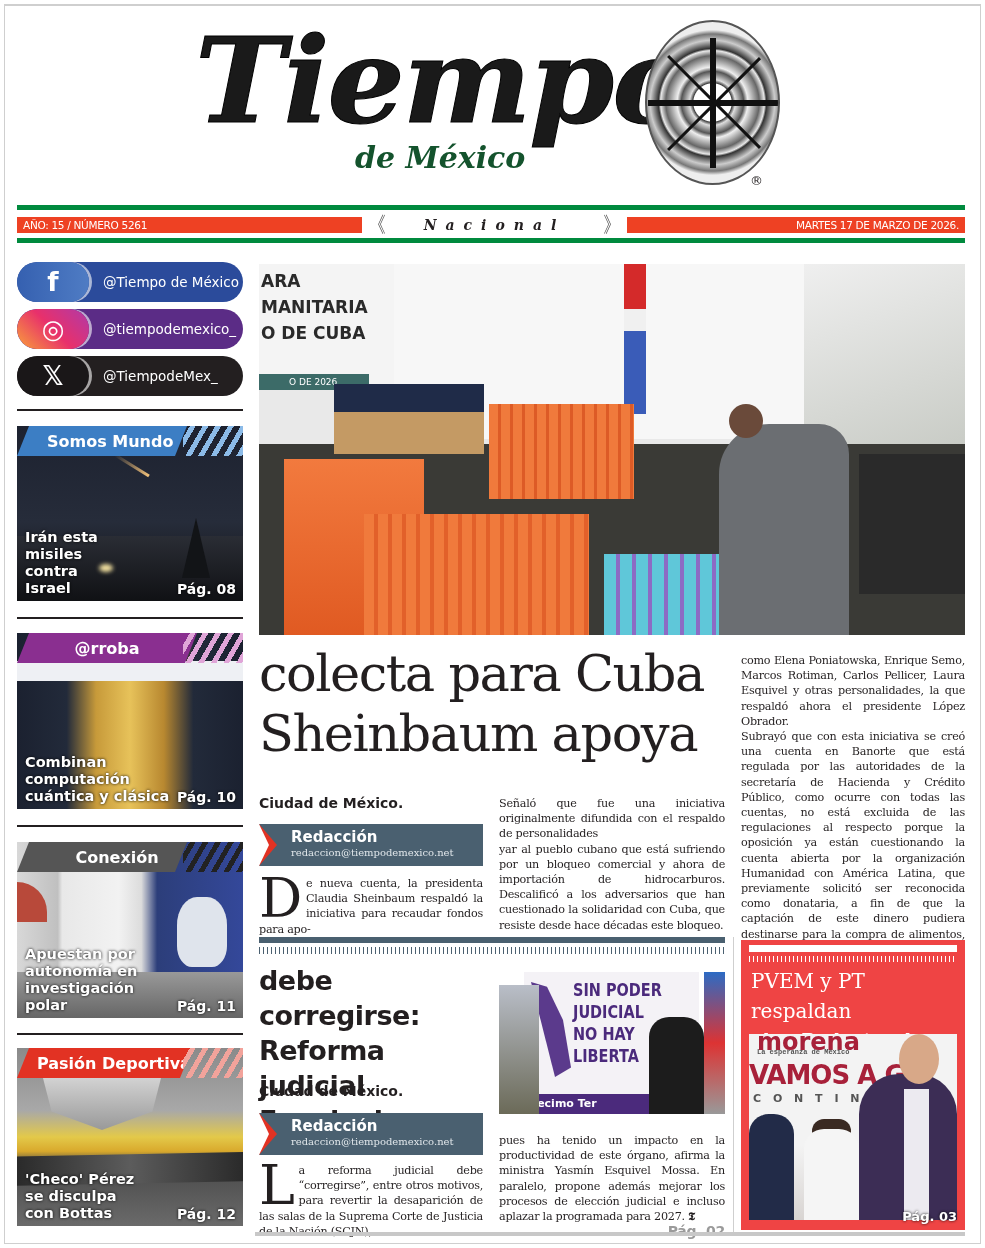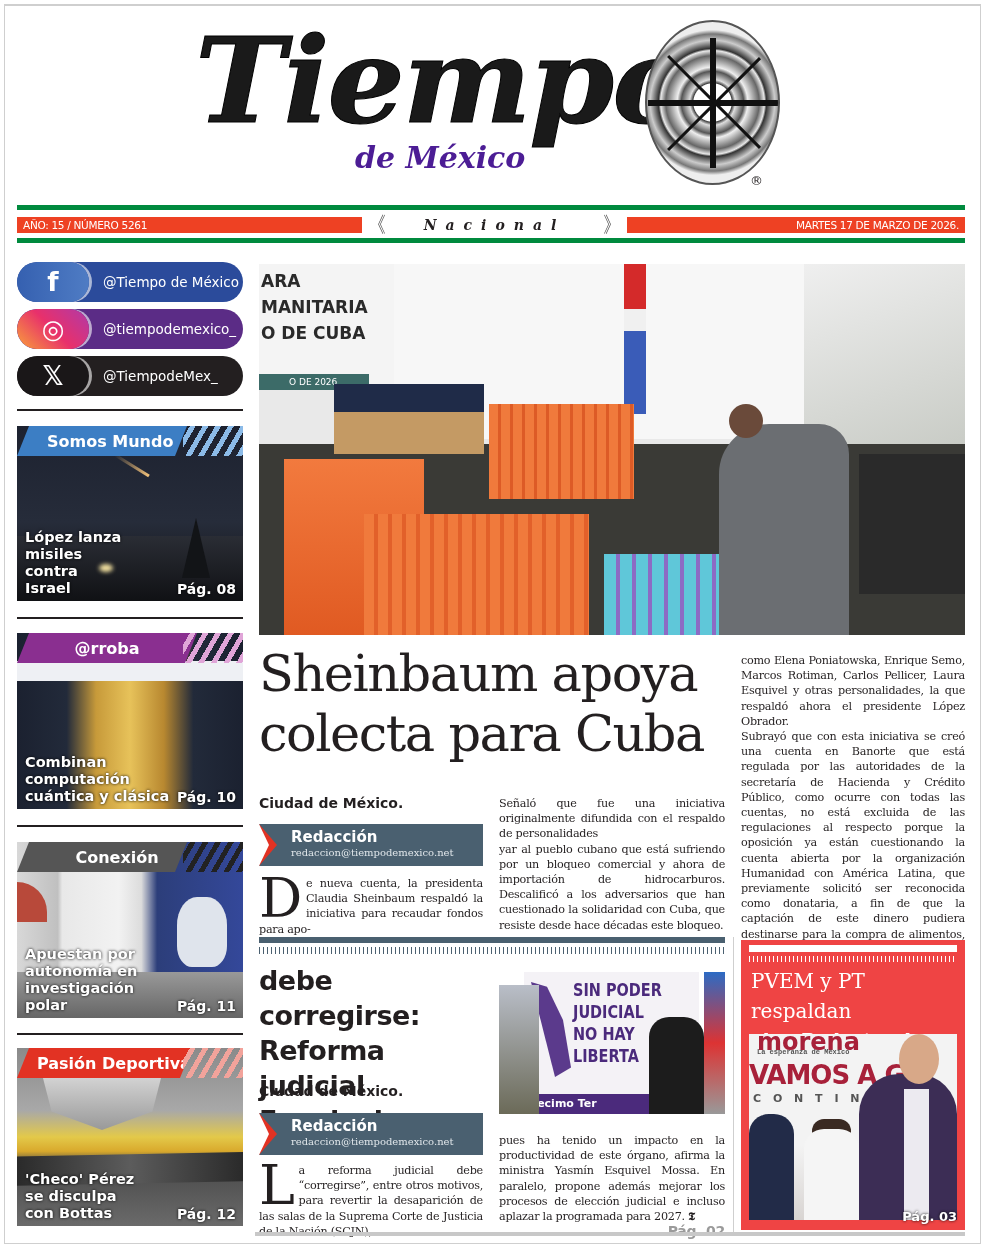--- a/index.html
+++ b/index.html
@@ -1,21 +1,21 @@
 <!DOCTYPE html>
 <html><head>
 <meta charset="utf-8">
 <style>
 *{box-sizing:border-box;margin:0;padding:0}
 body{width:985px;height:1248px;background:#fff;font-family:"DejaVu Serif",serif;color:#231f20;position:relative;overflow:hidden}
 .frame{position:absolute;left:4px;top:4px;width:977px;height:1240px;border:1px solid #cfcfcf;border-top:2px solid #cfcfcf}
 
 .mast{position:absolute;left:195px;top:18px;width:580px;height:180px}
 .mast .word{position:absolute;left:0;top:4px;font-family:"DejaVu Serif",serif;font-weight:bold;font-size:118px;letter-spacing:-2px;color:#1a1a1a;-webkit-text-stroke:1px #000;line-height:1;font-style:italic;transform:scaleX(1.03);transform-origin:left}
-.mast .sub{position:absolute;left:160px;top:122px;font-weight:bold;font-size:30px;color:#4c1d95;font-style:italic}
+.mast .sub{position:absolute;left:160px;top:122px;font-weight:bold;font-size:30px;color:#14532d;font-style:italic}
 .calendar{position:absolute;left:450px;top:2px;width:135px;height:165px;border-radius:50%;background:radial-gradient(circle,#fff 0,#fff 18%,#444 19%,#ddd 22%,#555 30%,#eee 34%,#666 45%,#e8e8e8 50%,#333 52%,#ccc 60%,#777 66%,#eee 70%);border:2px solid #555;overflow:hidden}
 .calendar .ray{position:absolute;left:50%;top:50%;width:130px;height:6px;background:#111;transform-origin:0 0}
 .reg{position:absolute;left:555px;top:155px;font-family:"DejaVu Sans",sans-serif;font-size:13px}
 
 .green{position:absolute;left:17px;width:948px;height:5px;background:#008a3e}
 .band{position:absolute;left:17px;top:216px;width:948px;height:18px;display:flex;align-items:center}
 .band .red{height:16px;background:#ee4123;color:#fff;font-family:"DejaVu Sans",sans-serif;font-size:10.5px;display:flex;align-items:center;padding:0 6px;letter-spacing:-0.3px}
 .band .left{width:345px}
 .band .right{width:338px;justify-content:flex-end}
 .band .mid{flex:1;display:flex;align-items:center;justify-content:space-between;padding:0 6px;font-family:"DejaVu Serif",serif;font-size:16px}
@@ -109,21 +109,21 @@
     <div style="position:absolute;left:95px;top:38px;width:40px;height:3px;background:linear-gradient(90deg,transparent,#f3c27a);transform:rotate(32deg)"></div>
     <div style="position:absolute;left:0;top:110px;width:226px;height:65px;background:linear-gradient(180deg,#2a2d35,#101114)"></div>
     <div style="position:absolute;left:165px;top:92px;width:28px;height:60px;background:#121417;clip-path:polygon(50% 0,100% 100%,0 100%)"></div>
     <div style="position:absolute;left:82px;top:138px;width:14px;height:8px;background:#f4e2a0;border-radius:50%;filter:blur(2px)"></div>
   </div>
   <div class="head">
     <div class="ttl" style="background:#3c7ec4;width:170px">Somos Mundo</div>
   </div>
   <div class="stripes" style="background:repeating-linear-gradient(120deg,transparent 0 6px,#8cbbe8 6px 11px)"></div>
   <div class="cap">
-    <div>López lanza</div>
+    <div>Irán esta</div>
       <div>misiles</div>
       <div>contra</div>
       <div>Israel</div>
   </div>
   <div class="pg">Pág. 08</div>
 </div>
 <div class="rule" style="top:617px"></div>
 
 <div class="card" style="top:633px;height:176px">
   <div class="photo" style="background:linear-gradient(90deg,#1b2130 0%,#222a3a 22%,#c79a3a 35%,#e7c25a 50%,#b88830 65%,#222a3a 78%,#1b2130 100%)">
@@ -194,22 +194,22 @@
   <div style="position:absolute;left:105px;top:250px;width:225px;height:121px;background:repeating-linear-gradient(90deg,#f07a3c 0 10px,#e2602a 10px 14px)"></div>
   <div style="position:absolute;left:230px;top:140px;width:145px;height:95px;background:repeating-linear-gradient(90deg,#f07a3c 0 9px,#dd5b26 9px 12px)"></div>
   <div style="position:absolute;left:75px;top:120px;width:150px;height:70px;background:linear-gradient(180deg,#1f2b48 0,#1f2b48 40%,#c49a64 40%)"></div>
   <div style="position:absolute;left:345px;top:290px;width:150px;height:81px;background:repeating-linear-gradient(90deg,#5fc7d9 0 12px,#8c6bc4 12px 16px)"></div>
   <div style="position:absolute;left:460px;top:160px;width:130px;height:211px;background:#6b6e72;border-radius:50px 30px 0 0"></div>
   <div style="position:absolute;left:470px;top:140px;width:34px;height:34px;background:#6a4a3a;border-radius:50%"></div>
   <div style="position:absolute;left:600px;top:190px;width:106px;height:140px;background:#2a2a2a"></div>
 </div>
 
 <div class="headline">
+  <div>colecta para Cuba</div>
   <div>Sheinbaum apoya</div>
-  <div>colecta para Cuba</div>
 </div>
 
 <div class="dateline" style="left:259px;top:795px">Ciudad de México.</div>
 <div class="byline" style="left:259px;top:824px">
   <div class="arrow"></div>
   <div class="arrow2"></div>
   <div class="name">Redacción</div>
   <div class="mail">redaccion@tiempodemexico.net</div>
 </div>
 

